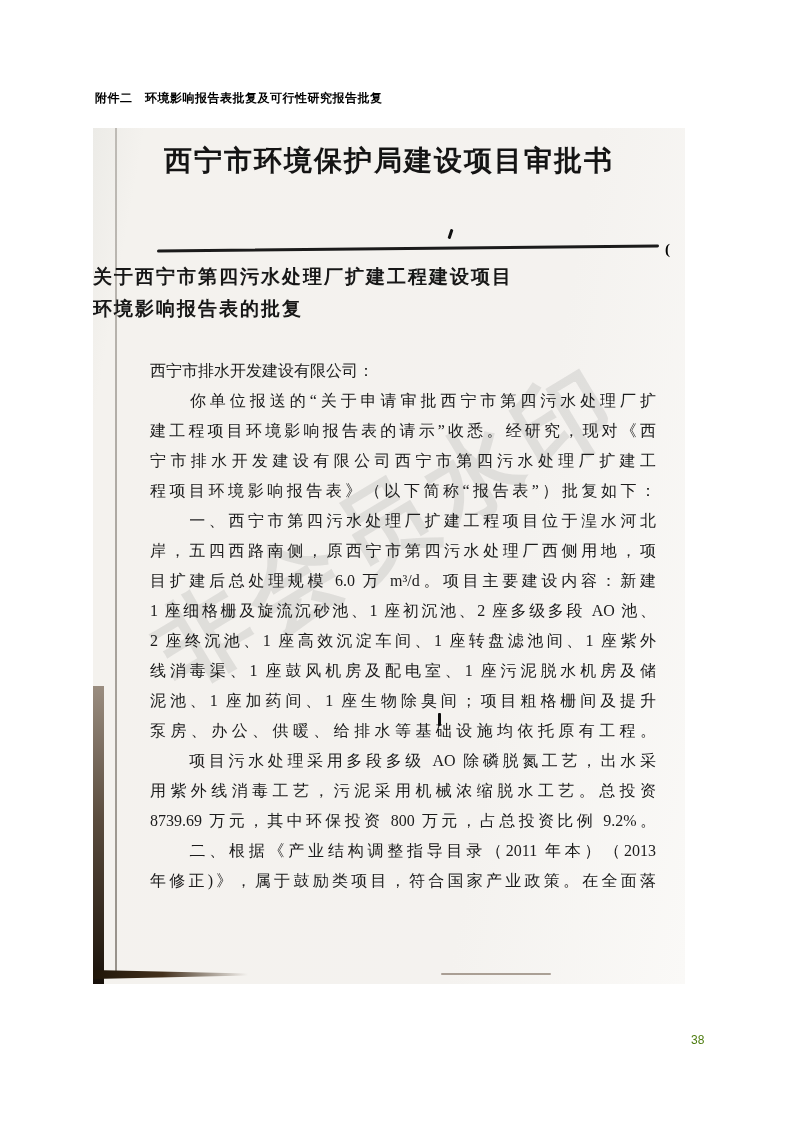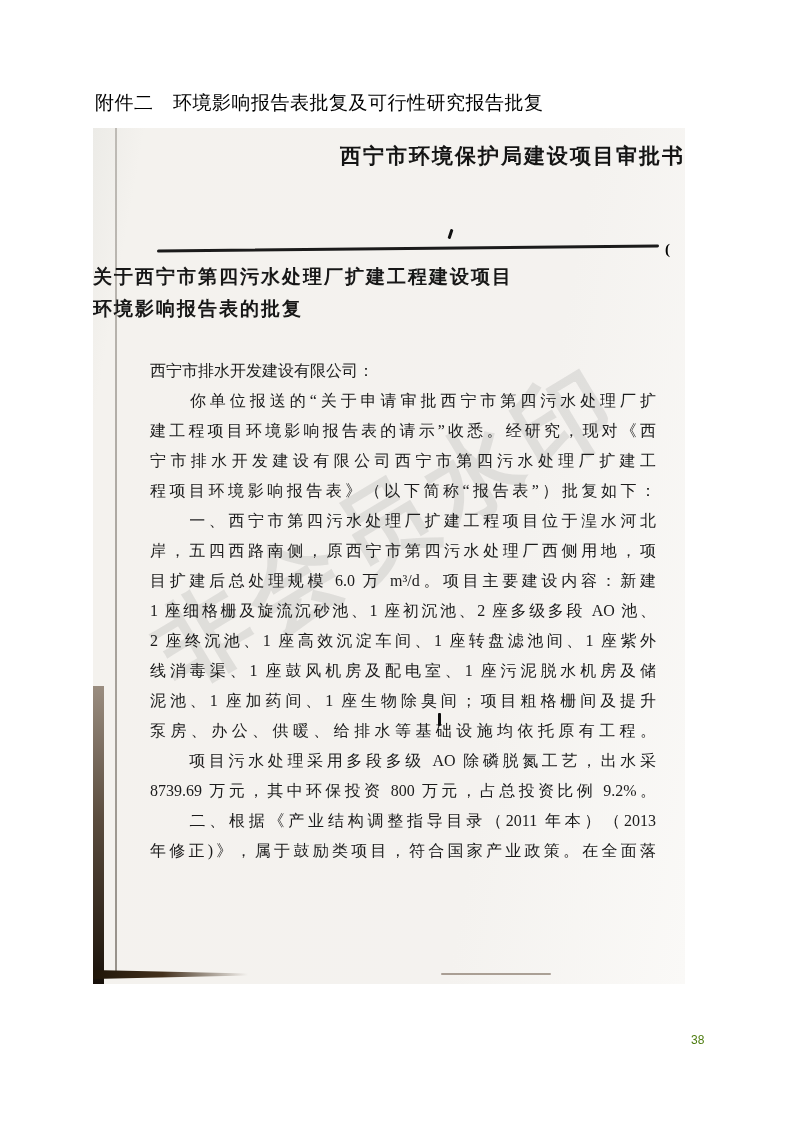--- a/index.html
+++ b/index.html
@@ -4,21 +4,21 @@
 <style>
   html,body { margin:0; padding:0; }
   body {
     width:793px; height:1122px; position:relative;
     background:#ffffff; overflow:hidden;
     font-family:"Liberation Serif", serif;
   }
   
   .attachment-heading {
     position:absolute; left:95px; top:90px;
-    font-size:19px; font-weight:normal; color:#000;
+    font-size:12px; font-weight:bold; color:#000;
     letter-spacing:0.5px; white-space:nowrap;
   }
   
   .scan {
     position:absolute; left:93px; top:128px; width:592px; height:856px;
     background:linear-gradient(100deg,#ecebe7 0%,#f4f2ee 7%,#f4f2ef 68%,#faf9f7 100%);
     overflow:hidden;
   }
   
   .fold-line {
@@ -44,21 +44,21 @@
   .watermark {
     position:absolute; left:70px; top:470px;
     font-size:95px; font-weight:bold; letter-spacing:10px; white-space:nowrap;
     color:rgba(120,120,120,0.16);
     transform:rotate(-31deg); transform-origin:0 50%;
     font-family:"Liberation Sans", sans-serif;
     pointer-events:none;
   }
   .doc-title {
     position:absolute; left:0; top:14px; width:100%;
-    text-align:right; font-size:21px; font-weight:700; color:#141414;
+    text-align:center; font-size:28px; font-weight:700; color:#141414;
     letter-spacing:2px; white-space:nowrap;
   }
   .doc-number {
     position:absolute; left:0; top:80px; width:100%;
     text-align:center; font-size:17px; color:#1c1c1c; letter-spacing:1px;
   }
   .title-rule {
     position:absolute; left:64px; top:119px; width:502px; height:3px;
     background:#1b1b1b; transform:rotate(-0.6deg); border-radius:2px;
   }
@@ -127,20 +127,21 @@
       <div class="body-line">程项目环境影响报告表》（以下简称“报告表”）批复如下：</div>
       <div class="body-line">　　一、西宁市第四污水处理厂扩建工程项目位于湟水河北</div>
       <div class="body-line">岸，五四西路南侧，原西宁市第四污水处理厂西侧用地，项</div>
       <div class="body-line">目扩建后总处理规模 6.0 万 m³/d。项目主要建设内容：新建</div>
       <div class="body-line">1 座细格栅及旋流沉砂池、1 座初沉池、2 座多级多段 AO 池、</div>
       <div class="body-line">2 座终沉池、1 座高效沉淀车间、1 座转盘滤池间、1 座紫外</div>
       <div class="body-line">线消毒渠、1 座鼓风机房及配电室、1 座污泥脱水机房及储</div>
       <div class="body-line">泥池、1 座加药间、1 座生物除臭间；项目粗格栅间及提升</div>
       <div class="body-line">泵房、办公、供暖、给排水等基础设施均依托原有工程。</div>
       <div class="body-line">　　项目污水处理采用多段多级 AO 除磷脱氮工艺，出水采</div>
+      <div class="body-line">用紫外线消毒工艺，污泥采用机械浓缩脱水工艺。总投资</div>
       <div class="body-line">8739.69 万元，其中环保投资 800 万元，占总投资比例 9.2%。</div>
       <div class="body-line">　　二、根据《产业结构调整指导目录（2011 年本）（2013</div>
       <div class="body-line">年修正)》，属于鼓励类项目，符合国家产业政策。在全面落</div>
     </div>
 
   <div class="body-tick"></div>
 </div>
 
 <div class="page-number">38</div>
 

